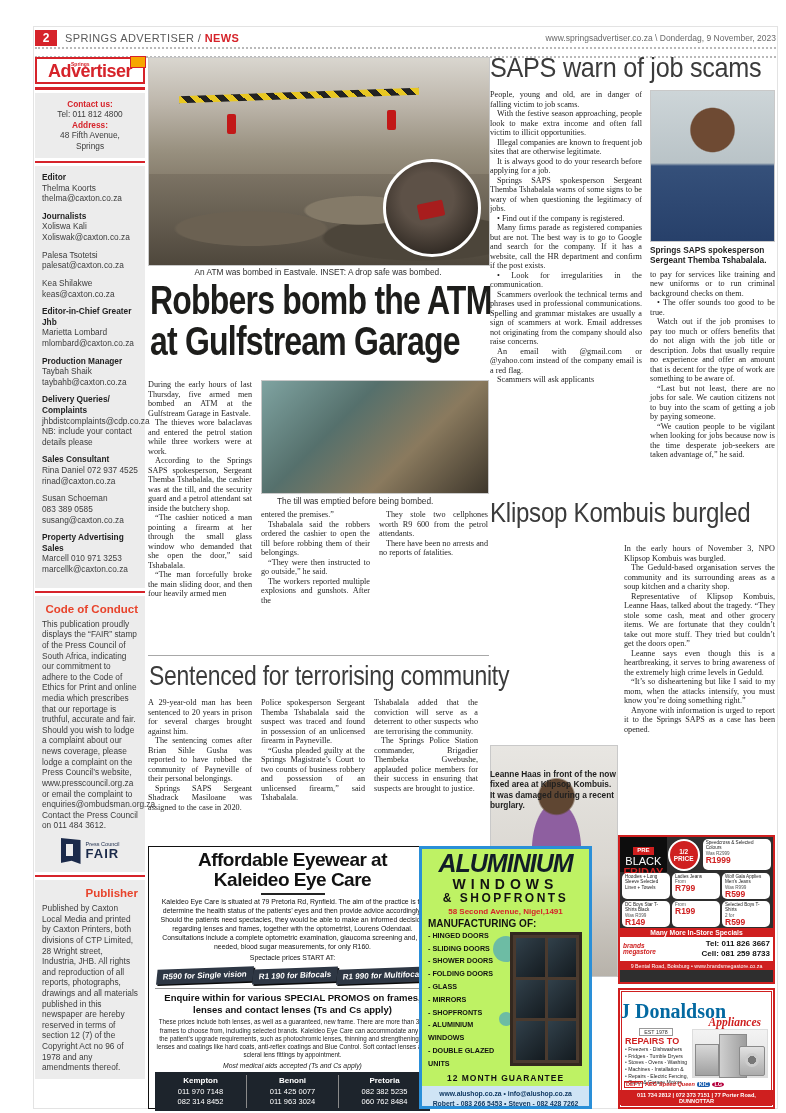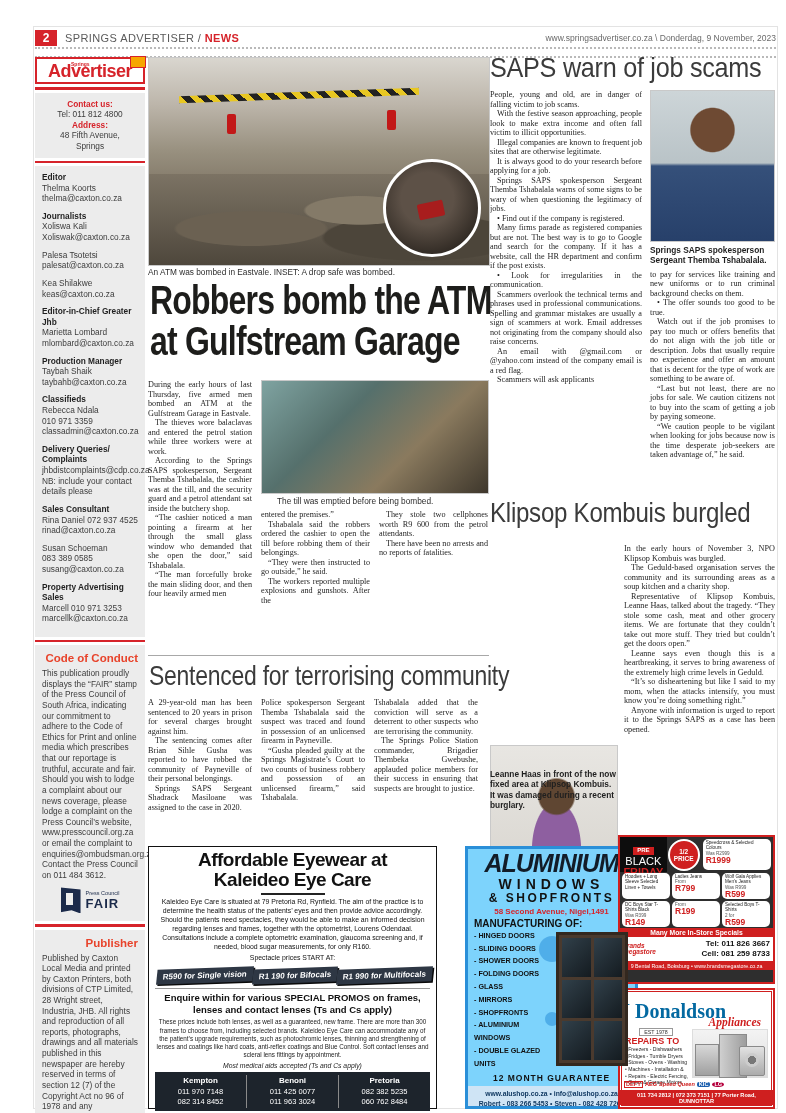--- a/index.html
+++ b/index.html
@@ -40,21 +40,21 @@
   #atm-photo{left:148px;top:57px;width:340px;height:207px;
     background:linear-gradient(180deg,#d9d6cf 0%,#bdb6ab 22%,#98907f 45%,#7a7060 68%,#554d3f 100%);}
   .tape{position:absolute;top:34px;left:30px;width:240px;height:7px;background:repeating-linear-gradient(45deg,#e8c722 0 6px,#222 6px 12px);transform:rotate(-2deg);}
   .ext1,.ext2{position:absolute;width:9px;height:20px;background:#c21818;border-radius:2px;}
   .ext1{left:78px;top:56px;} .ext2{left:238px;top:52px;}
   .debris{position:absolute;left:0;bottom:0;width:100%;height:44%;
     background:radial-gradient(ellipse at 30% 60%,#6b6152 0 22%,transparent 23%),radial-gradient(ellipse at 62% 40%,#847a68 0 18%,transparent 19%),radial-gradient(ellipse at 80% 70%,#4c453a 0 25%,transparent 26%),linear-gradient(180deg,#7c7364,#4e473c);}
   .inset-circ{position:absolute;right:8px;bottom:8px;width:92px;height:92px;border-radius:50%;border:3px solid #fff;
     background:radial-gradient(circle at 45% 40%,#5d5147 0 35%,#2c2620 80%);}
   .inset-red{position:absolute;right:34px;bottom:36px;width:26px;height:16px;background:#a81d1d;border-radius:2px;transform:rotate(-12deg);}
-  .cap{font-size:8.3px;color:#2e2e2e;}
+  .cap{font-size:8.3px;color:#2e2e2e;text-align:center;}
 
   
   #atm-cap{left:148px;top:267px;width:340px;}
   #robbery-hl{left:150px;top:280px;width:430px;}
   .big-hl{display:block;white-space:nowrap;font-weight:bold;font-size:41px;line-height:1.0;color:#1d1d1b;letter-spacing:-1px;transform:scaleX(.78);transform-origin:0 0;}
   #robbery-grid{left:148px;top:380px;width:341px;height:272px;overflow:hidden;display:flex;gap:9px;}
   .ncol{font-family:"Liberation Serif",serif;font-size:8.2px;line-height:9.5px;text-align:justify;color:#1e1e1e;}
   .ncol p{margin:0;text-indent:7px;}
   .ncol p.np{text-indent:0;}
   .w104{width:104px;flex:none;}
@@ -98,21 +98,21 @@
   .ribbon{background:#2e3744;color:#fff;font-weight:bold;font-size:8px;padding:3px 6px;transform:skewX(-8deg) rotate(-2deg);box-shadow:1.5px 1.5px 0 #0a0a0a;white-space:nowrap;}
   .eye-promo{font-weight:bold;font-size:9.5px;line-height:1.25;border-top:1px solid #999;margin-top:5px;padding-top:3px;color:#111;}
   .eye-details{font-size:6.3px;line-height:1.3;color:#222;margin:3px 1px;}
   .eye-med{font-style:italic;font-size:6.8px;margin:2px 0;}
   .eye-bar{display:flex;background:#1d242c;color:#fff;padding:3px 0;margin-top:3px;}
   .branch{flex:1;font-size:7.5px;line-height:1.4;border-right:1px solid #8a8a8a;}
   .branch:last-child{border-right:none;}
   .branch b{font-size:8px;}
 
   
-  #ad-alu{left:465px;top:846px;width:173px;height:263px;border:3px solid #2a8fd8;background:#7dd3fc;box-sizing:border-box;overflow:hidden;}
+  #ad-alu{left:419px;top:846px;width:173px;height:263px;border:3px solid #2a8fd8;background:#bef264;box-sizing:border-box;overflow:hidden;}
   .alu-title{font-size:25px;font-weight:bold;font-style:italic;color:#121c28;text-align:center;letter-spacing:-1px;line-height:1;margin-top:2px;}
   .alu-sub{font-size:14px;font-weight:bold;letter-spacing:5px;text-align:center;color:#111;line-height:1.15;}
   .alu-sub2{font-size:12px;font-weight:bold;letter-spacing:2.5px;text-align:center;color:#111;line-height:1.15;}
   .alu-addr{color:#d6232a;font-weight:bold;font-size:8px;text-align:center;margin:1px 0 2px;}
   .alu-man{font-weight:bold;font-size:10px;margin:1px 0 1px 6px;color:#111;}
   .alu-flex{display:flex;position:relative;}
   .alu-list{list-style:none;margin:0;padding:0 0 0 6px;font-weight:bold;font-size:7.2px;line-height:12.8px;color:#111;flex:1;}
   .alu-list li:before{content:"- ";}
   .alu-door{width:60px;height:122px;background:#4a3a2e;border:3px solid #33281f;margin:2px 7px 0 0;display:grid;grid-template-rows:repeat(3,1fr);grid-template-columns:repeat(2,1fr);gap:3px;padding:3px;position:relative;z-index:1;}
   .pane{background:linear-gradient(135deg,#31404a,#141b20);}
@@ -217,26 +217,20 @@
       </div>
     <div class="staff-ent">
         <div class="staff-role">Editor-in-Chief Greater Jhb</div>
         <div>Marietta Lombard</div>
         <div>mlombard@caxton.co.za</div>
       </div>
     <div class="staff-ent">
         <div class="staff-role">Production Manager</div>
         <div>Taybah Shaik</div>
         <div>taybahb@caxton.co.za</div>
-      </div>
-    <div class="staff-ent">
-        <div class="staff-role">Classifieds</div>
-        <div>Rebecca Ndala</div>
-        <div>010 971 3359</div>
-        <div>classadmin@caxton.co.za</div>
       </div>
     <div class="staff-ent">
         <div class="staff-role">Delivery Queries/ Complaints</div>
         <div>jhbdistcomplaints@cdp.co.za</div>
         <div>NB: include your contact details please</div>
       </div>
     <div class="staff-ent">
         <div class="staff-role">Sales Consultant</div>
         <div>Rina Daniel 072 937 4525</div>
         <div>rinad@caxton.co.za</div>

